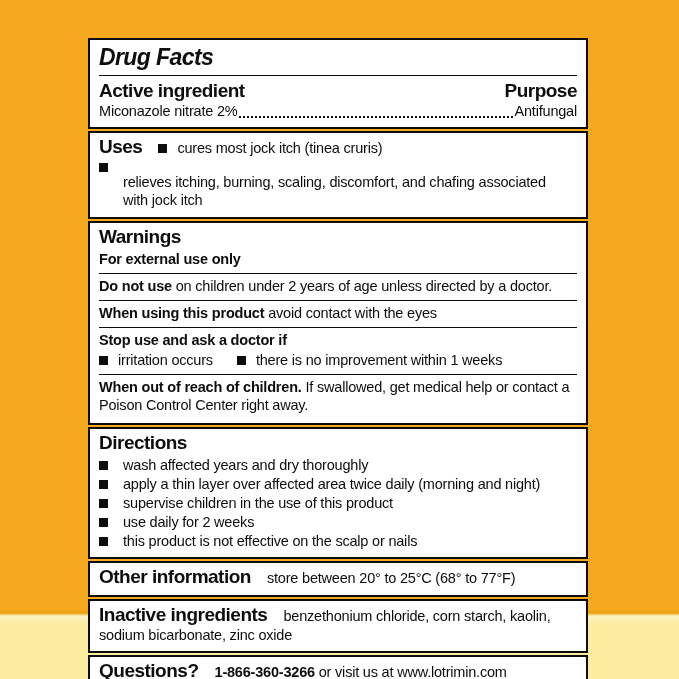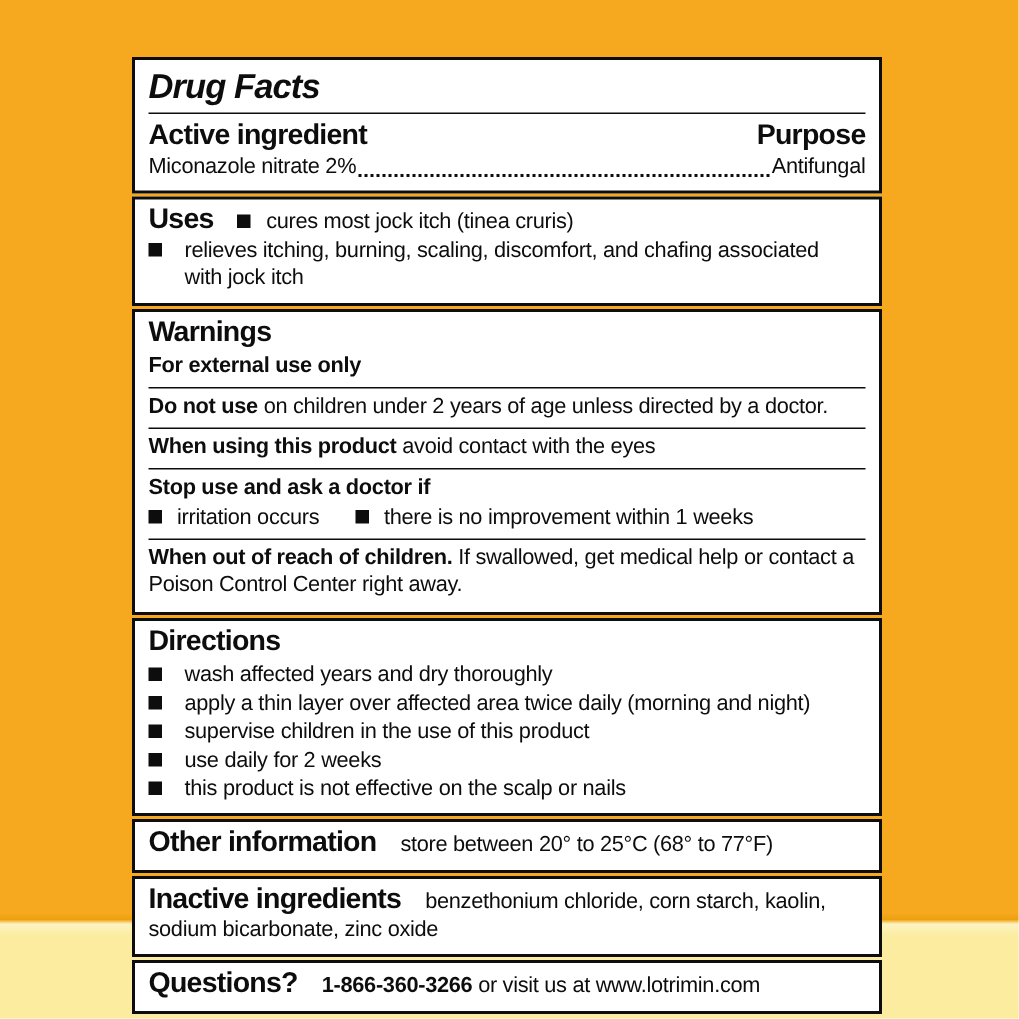--- a/index.html
+++ b/index.html
@@ -45,21 +45,21 @@
   .leader-row { display: flex; align-items: flex-end; }
   .leader { flex: 1; border-bottom: 2.2px dotted var(--border, #0d0d0d); margin: 0 2px 3px 2px; }
   .bullet-line { padding-left: 25px; text-indent: -25px; margin: 1px 0; }
   .sq {
     display: inline-block; width: 9px; height: 9px;
     background: var(--border, #0d0d0d);
     margin-right: 15px; text-indent: 0;
   }
   .sq.mid { margin-right: 10px; }
   .uses-first { margin-bottom: 1px; }
-  .uses-wrap { max-width: 430px; }
+  .uses-wrap { max-width: 430px; margin-top: 15px; }
   .stop-gap { display: inline-block; width: 24px; }
   .subsec { margin: 2px 0; }
   .dir-heading { margin-bottom: 2px; }
 </style>
 </head>
 <body>
 
 <div class="panel">
 
   <div class="box">

